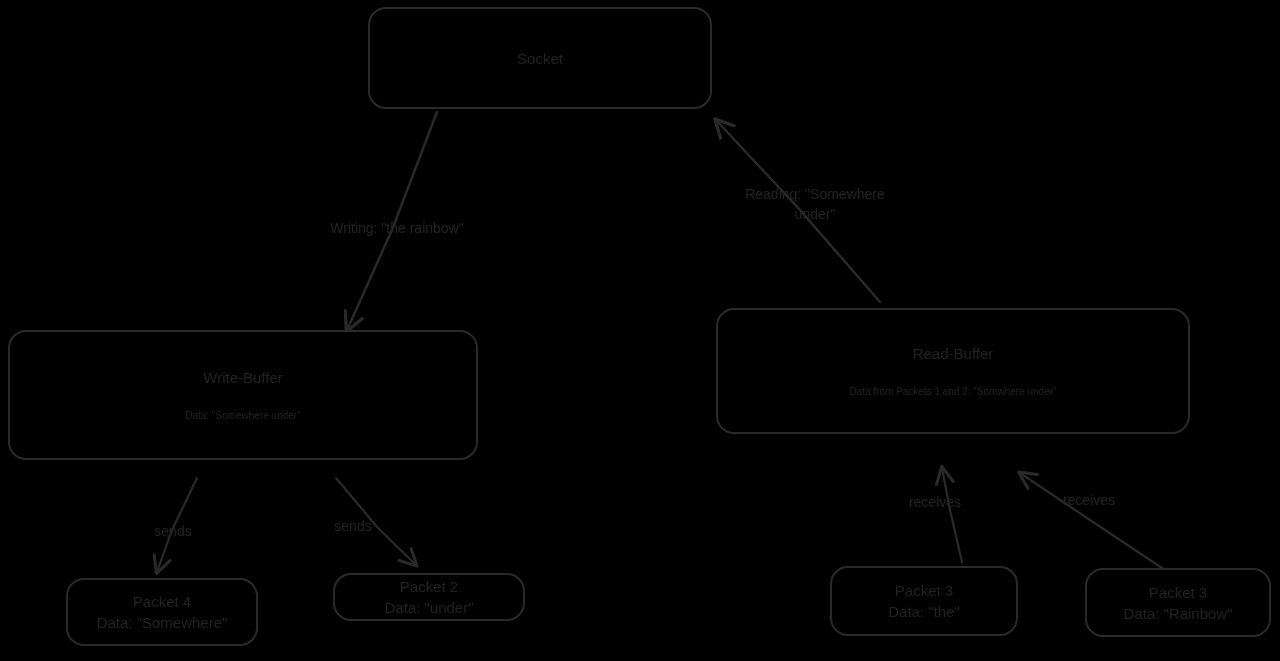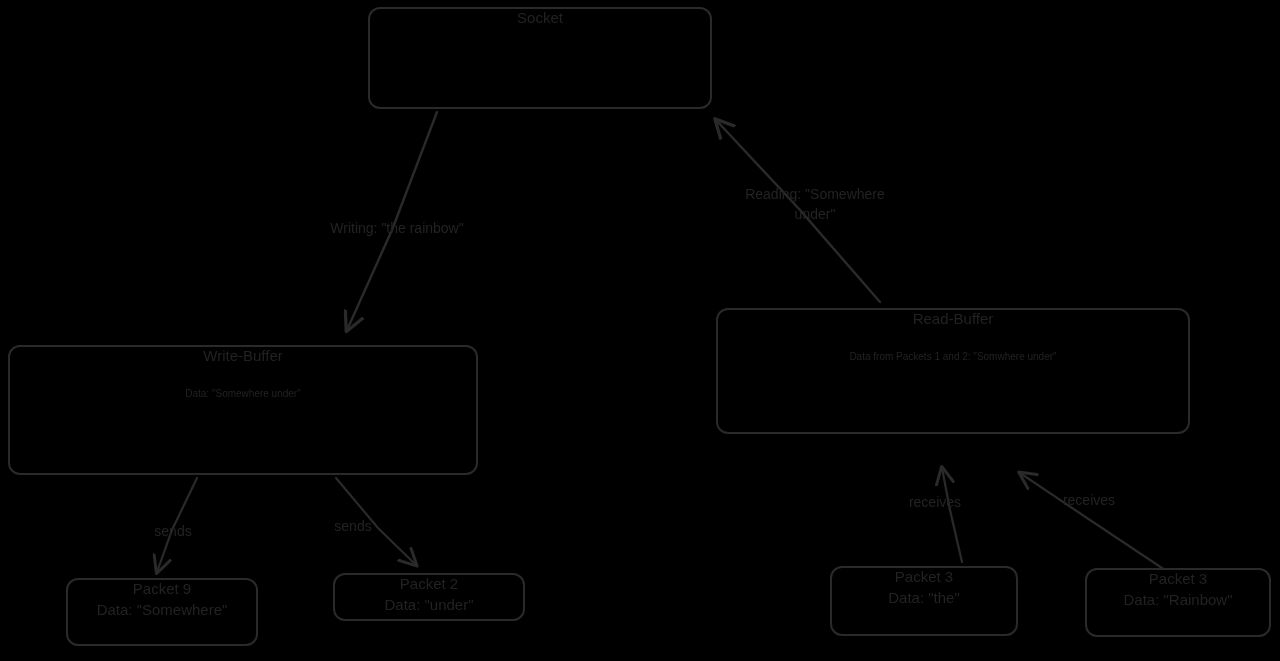--- a/index.html
+++ b/index.html
@@ -25,25 +25,26 @@
     left: 0;
     top: 0;
     width: 1280px;
     height: 661px;
     pointer-events: none;
   }
   .node {
     position: absolute;
     box-sizing: border-box;
     border: 2px solid #2a2a2a;
-    border-radius: 12px;
+    border-radius: 18px;
     background: #000000;
     display: flex;
     flex-direction: column;
     align-items: center;
+    justify-content: center;
     color: #1f1f1f;
     text-align: center;
   }
   .node .line {
     display: block;
     white-space: nowrap;
     color: #222222;
   }
   .node .line.title {
     font-size: 15px;
@@ -87,32 +88,32 @@
 
     <path d="M 962 562 L 950 510 L 942 468" fill="none" stroke="#2a2a2a" stroke-width="2.2" stroke-linecap="round" marker-end="url(#ah)"></path>
 
     <path d="M 1168 572 L 1090 520 L 1020 473" fill="none" stroke="#2a2a2a" stroke-width="2.2" stroke-linecap="round" marker-end="url(#ah)"></path>
   </svg>
 
   <div class="node socket" style="left:368px; top:7px; width:344px; height:102px;">
     <span class="line title">Socket</span>
   </div>
 
-  <div class="node buffer" style="left:8px; top:345px; width:470px; height:130px;">
+  <div class="node buffer" style="left:8px; top:330px; width:470px; height:130px;">
     <span class="line title">Write-Buffer</span>
     <span class="line sub">Data: "Somewhere under"</span>
   </div>
 
   <div class="node buffer" style="left:716px; top:308px; width:474px; height:126px;">
     <span class="line title">Read-Buffer</span>
     <span class="line sub">Data from Packets 1 and 2: "Somwhere under"</span>
   </div>
 
   <div class="node packet" style="left:66px; top:578px; width:192px; height:68px;">
-    <span class="line title">Packet 9</span>
+    <span class="line title">Packet 4</span>
     <span class="line sub">Data: "Somewhere"</span>
   </div>
 
   <div class="node packet" style="left:333px; top:573px; width:192px; height:48px;">
     <span class="line title">Packet 2</span>
     <span class="line sub">Data: "under"</span>
   </div>
 
   <div class="node packet" style="left:830px; top:566px; width:188px; height:70px;">
     <span class="line title">Packet 3</span>

